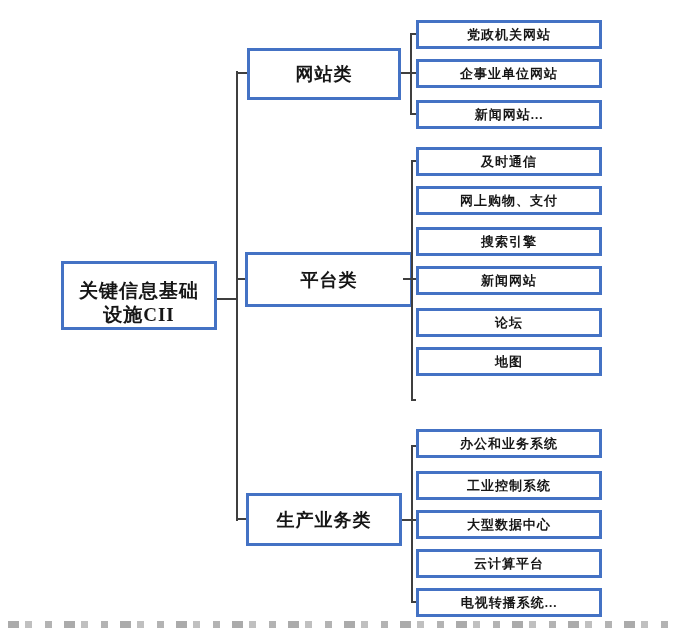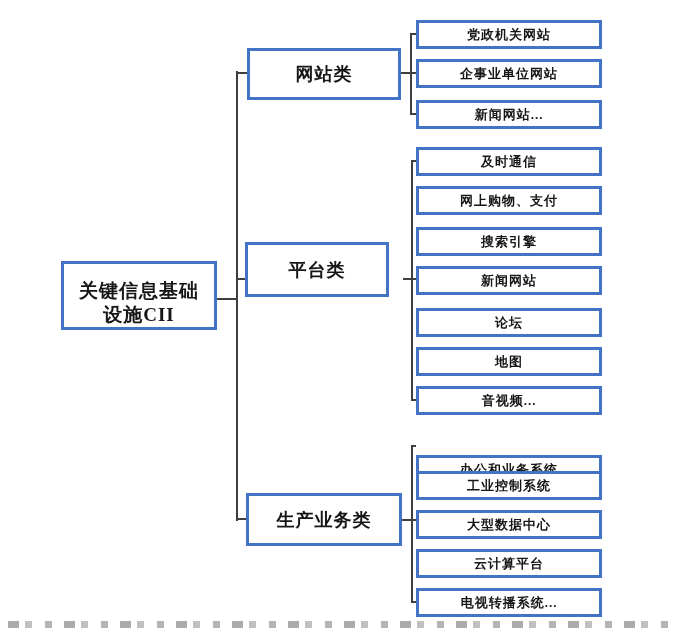--- a/index.html
+++ b/index.html
@@ -24,21 +24,21 @@
     letter-spacing:1px;
   }
   .root{
     left:61px;top:261px;width:156px;height:69px;
     font-size:19px;line-height:24px;
     flex-direction:column;
     justify-content:flex-end;
   }
   .cat{font-size:18px;text-align:right;}
   .cat-web{left:247px;top:48px;width:154px;height:52px;}
-  .cat-platform{left:245px;top:242px;width:144px;height:55px;}
+  .cat-platform{left:245px;top:252px;width:168px;height:55px;}
   .cat-production{left:246px;top:493px;width:156px;height:53px;}
   .leaf{
     left:416px;width:186px;height:29px;
     font-size:13px;
   }
   .ln{position:absolute;background:#3f3f3f;}
   .caption-strip{
     position:absolute;
     left:8px;top:621px;width:664px;height:7px;
     background:repeating-linear-gradient(90deg,
@@ -89,25 +89,22 @@
     </div>
   <div class="node leaf" style="top:266px">
       <span>新闻网站</span>
     </div>
   <div class="node leaf" style="top:308px">
       <span>论坛</span>
     </div>
   <div class="node leaf" style="top:347px">
       <span>地图</span>
     </div>
-  <div class="node leaf" style="top:386px">
-      <span>音视频...</span>
-    </div>
 
-  <div class="node leaf" style="top:455px">
+  <div class="node leaf" style="top:429px">
       <span>办公和业务系统</span>
     </div>
   <div class="node leaf" style="top:510px">
       <span>大型数据中心</span>
     </div>
   <div class="node leaf" style="top:471px">
       <span>工业控制系统</span>
     </div>
   <div class="node leaf" style="top:549px">
       <span>云计算平台</span>

